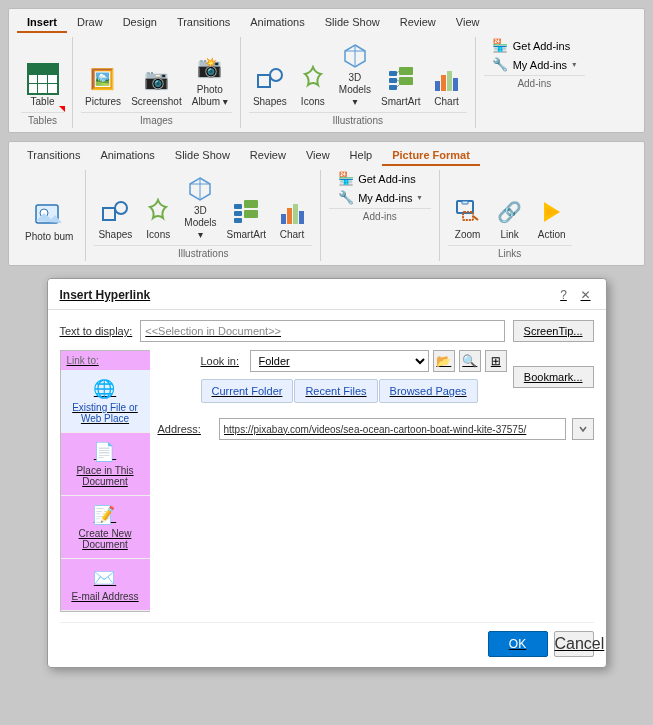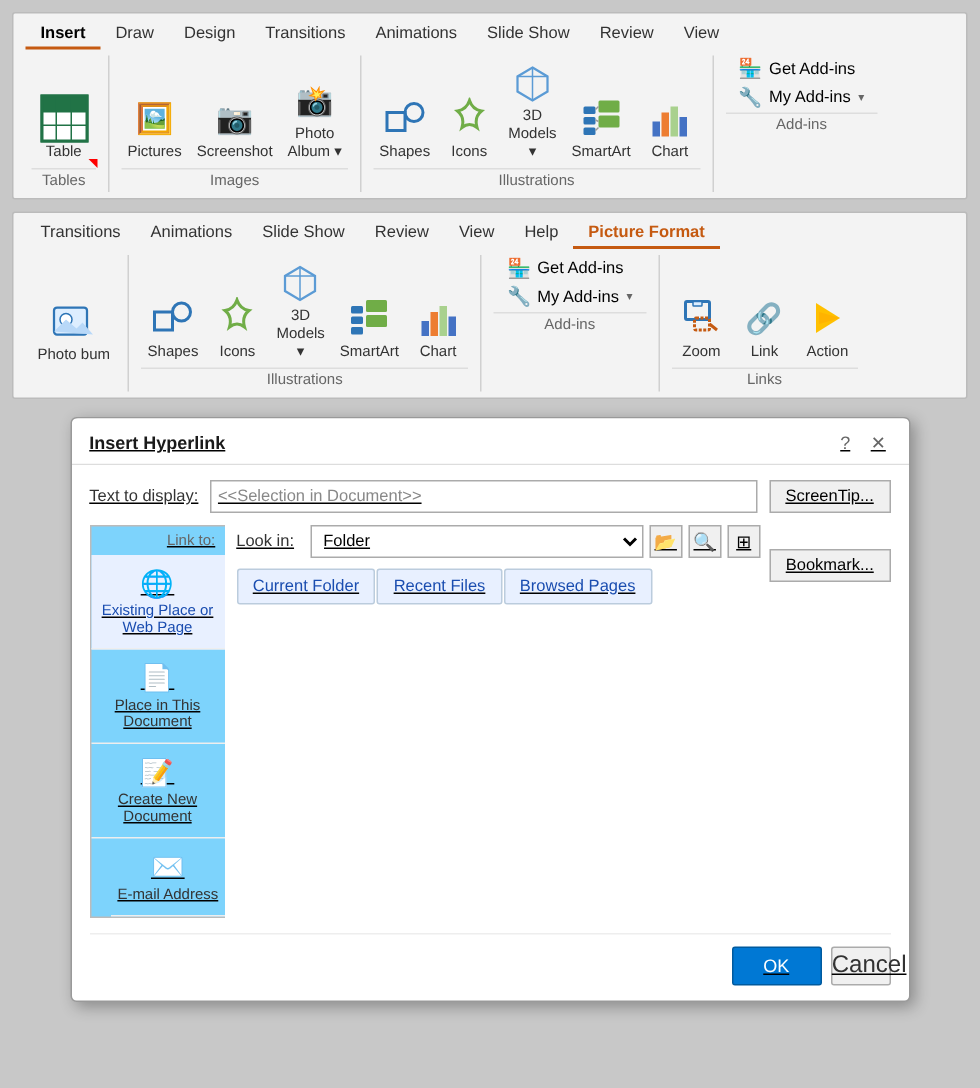--- a/index.html
+++ b/index.html
@@ -229,22 +229,21 @@
       cursor: pointer;
       white-space: nowrap;
     }
 
     .dialog-sidebar {
       width: 90px;
       border: 1px solid #bbb;
       border-right: none;
       display: flex;
       flex-direction: column;
-      background: #7dd3fc;
-      align-items: flex-end;
+      background: #f0abfc;
     }
 
     .sidebar-link-item {
       display: flex;
       flex-direction: column;
       align-items: center;
       padding: 8px 4px;
       cursor: pointer;
       font-size: 10px;
       text-align: center;
@@ -676,40 +675,40 @@
       <input class="dialog-input" placeholder="" value="&lt;&lt;Selection in Document&gt;&gt;" style="">
       <button class="dialog-btn">ScreenTip...</button>
     </div>
 
     <div style="display:flex; gap:8px">
 
       <div class="dialog-sidebar">
         <div style="font-size:10px; color:#666; padding:4px 6px;">Link to:</div>
         <div class="sidebar-link-item active">
           <div class="icon">🌐</div>
-          <div>Existing Place or Web Page</div>
+          <div>Existing File or Web Place</div>
         </div>
         <div class="sidebar-link-item">
           <div class="icon">📄</div>
           <div>Place in This Document</div>
         </div>
         <div class="sidebar-link-item">
           <div class="icon">📝</div>
           <div>Create New Document</div>
         </div>
         <div class="sidebar-link-item">
           <div class="icon">✉️</div>
           <div>E-mail Address</div>
         </div>
       </div>
 
       <div style="flex:1; display:flex; flex-direction:column; gap:6px;">
 
         <div style="display:flex; gap:6px; align-items:center;">
-          <div style="flex:1;">
+          <div style="flex:1;margin-left:43px;">
             <div class="lookin-row">
               <div class="lookin-label">Look in:</div>
               <select class="lookin-select">
                 <option>Folder</option>
               </select>
               <div class="lookin-icon-btn">📂</div>
               <div class="lookin-icon-btn">🔍</div>
               <div class="lookin-icon-btn">⊞</div>
             </div>
 
@@ -717,20 +716,29 @@
               <div class="file-nav-item">Current Folder</div>
               <div class="file-nav-item">Recent Files</div>
               <div class="file-nav-item">Browsed Pages</div>
             </div>
           </div>
           <div style="display:flex; flex-direction:column; gap:4px;">
             <button class="dialog-btn">Bookmark...</button>
           </div>
         </div>
 
+        <div class="dialog-footer">
+          <div class="addr-label">Address:</div>
+          <input class="addr-input" value="https://pixabay.com/videos/sea-ocean-cartoon-boat-wind-kite-37575/" style="">
+          <div class="addr-btn">
+            <svg width="10" height="10" viewBox="0 0 10 10">
+              <path d="M2 3 L5 7 L8 3" fill="none" stroke="#666" stroke-width="1.5"></path>
+            </svg>
+          </div>
+        </div>
 
       </div>
     </div>
 
     <div class="ok-cancel-row">
       <button class="ok-btn">OK</button>
       <button class="cancel-btn">Cancel</button>
     </div>
 
   </div>

